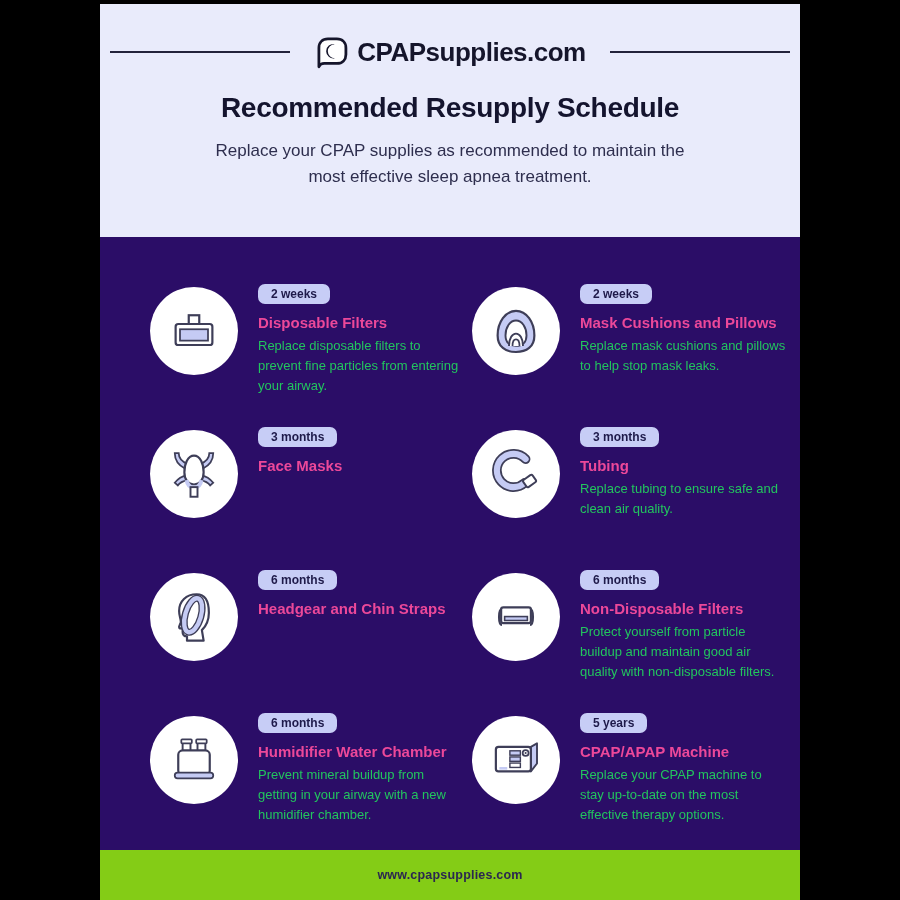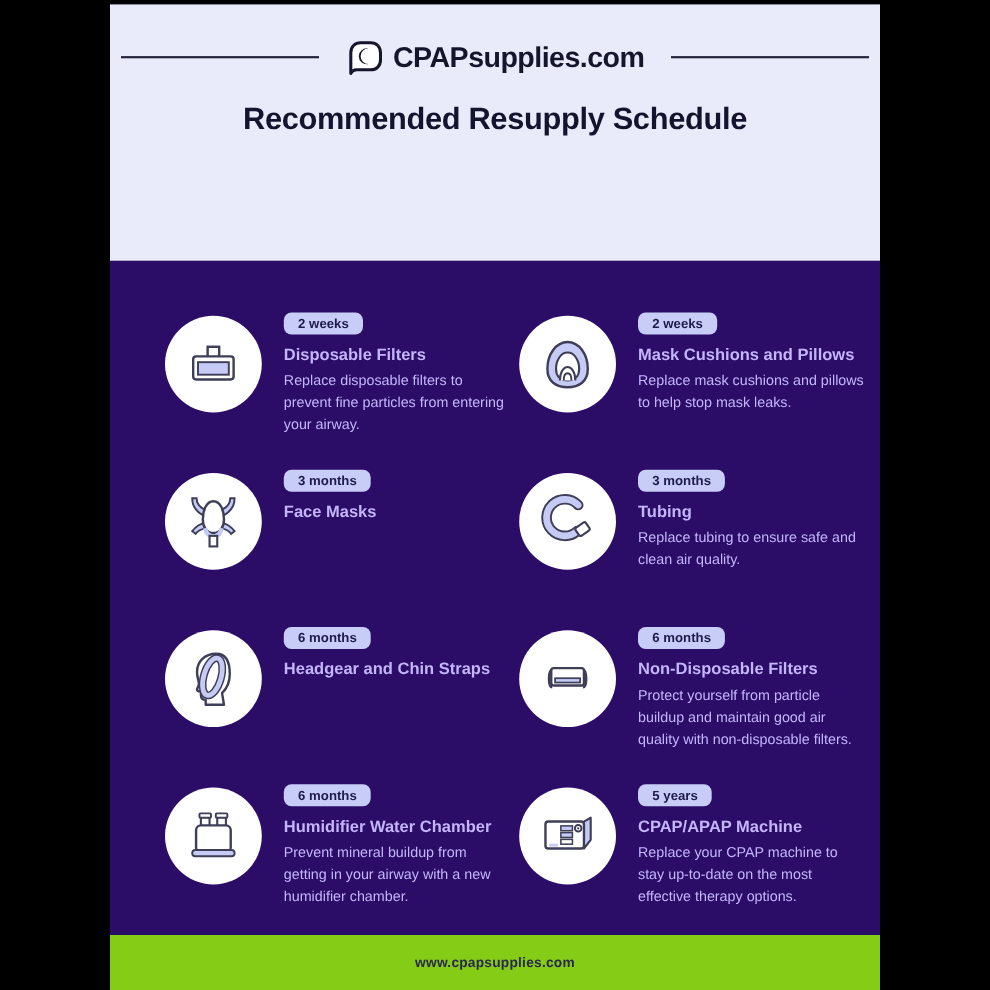--- a/index.html
+++ b/index.html
@@ -24,22 +24,22 @@
   
   .panel{position:absolute;left:0;top:237px;width:700px;height:709px;background:#2b0d67;
          display:grid;grid-template-columns:322px 1fr;grid-auto-rows:143px;
          padding:40px 0 12px 50px;box-sizing:border-box;}
   .item{display:flex;align-items:flex-start;}
   .icon-circle{width:88px;height:88px;border-radius:50%;background:#fff;flex:0 0 88px;
                margin-top:10px;display:flex;align-items:center;justify-content:center;}
   .item-text{margin-left:20px;width:207px;padding-top:7px;}
   .badge{display:inline-block;background:#c7cdf6;color:#1e1a4a;font-size:12px;font-weight:bold;
          padding:3px 13px;border-radius:7px;}
-  .item-title{color:#c4b5fd;font-size:15px;font-weight:bold;margin:10px 0 5px;}
-  .item-desc{color:#c4b5fd;font-size:13px;line-height:1.55;}
+  .item-title{color:#ec4899;font-size:15px;font-weight:bold;margin:10px 0 5px;}
+  .item-desc{color:#22c55e;font-size:13px;line-height:1.55;}
 
   
   .footer{position:absolute;left:0;top:850px;width:700px;height:50px;background:#84cc16;
           display:flex;align-items:center;justify-content:center;}
   .footer-url{font-size:12.5px;font-weight:bold;color:#2b2750;letter-spacing:0.2px;}
 </style>
 </head>
 <body>
 
 <div class="page">
@@ -51,20 +51,21 @@
       <div class="logo-group">
         <svg width="36" height="36" viewBox="0 0 44 44">
           <path d="M6 40 C6 35 6 22 6 17 C6 10.4 10.4 6 17 6 L28 6 C34.6 6 39 10.4 39 17 L39 25 C39 31.6 34.6 36 28 36 L12.5 36 C9.2 36 7.2 37.3 6 40 Z" fill="#ffffff" stroke="#15152b" stroke-width="3.4" stroke-linejoin="round"></path>
           <path d="M25.5 12.4 A8.8 8.8 0 1 0 25.5 29.6 A7.2 7.2 0 0 1 25.5 12.4 Z" fill="#15152b"></path>
         </svg>
         <span class="logo-text">CPAPsupplies.com</span>
       </div>
       <div class="rule"></div>
     </div>
     <div class="main-title">Recommended Resupply Schedule</div>
+    <div class="subtitle">Replace your CPAP supplies as recommended to maintain the most effective sleep apnea treatment.</div>
   </div>
 
   <div class="panel">
 
     <div class="item">
       <div class="icon-circle">
         <svg width="56" height="56" viewBox="0 0 64 64">
           <rect x="26" y="14" width="12" height="13" fill="#fff" stroke="#3e3e58" stroke-width="2.5"></rect>
           <rect x="11" y="24" width="42" height="24" rx="3" fill="#fff" stroke="#3e3e58" stroke-width="2.5"></rect>
           <rect x="16" y="30" width="32" height="13" fill="#c5cbf4" stroke="#3e3e58" stroke-width="2"></rect>

